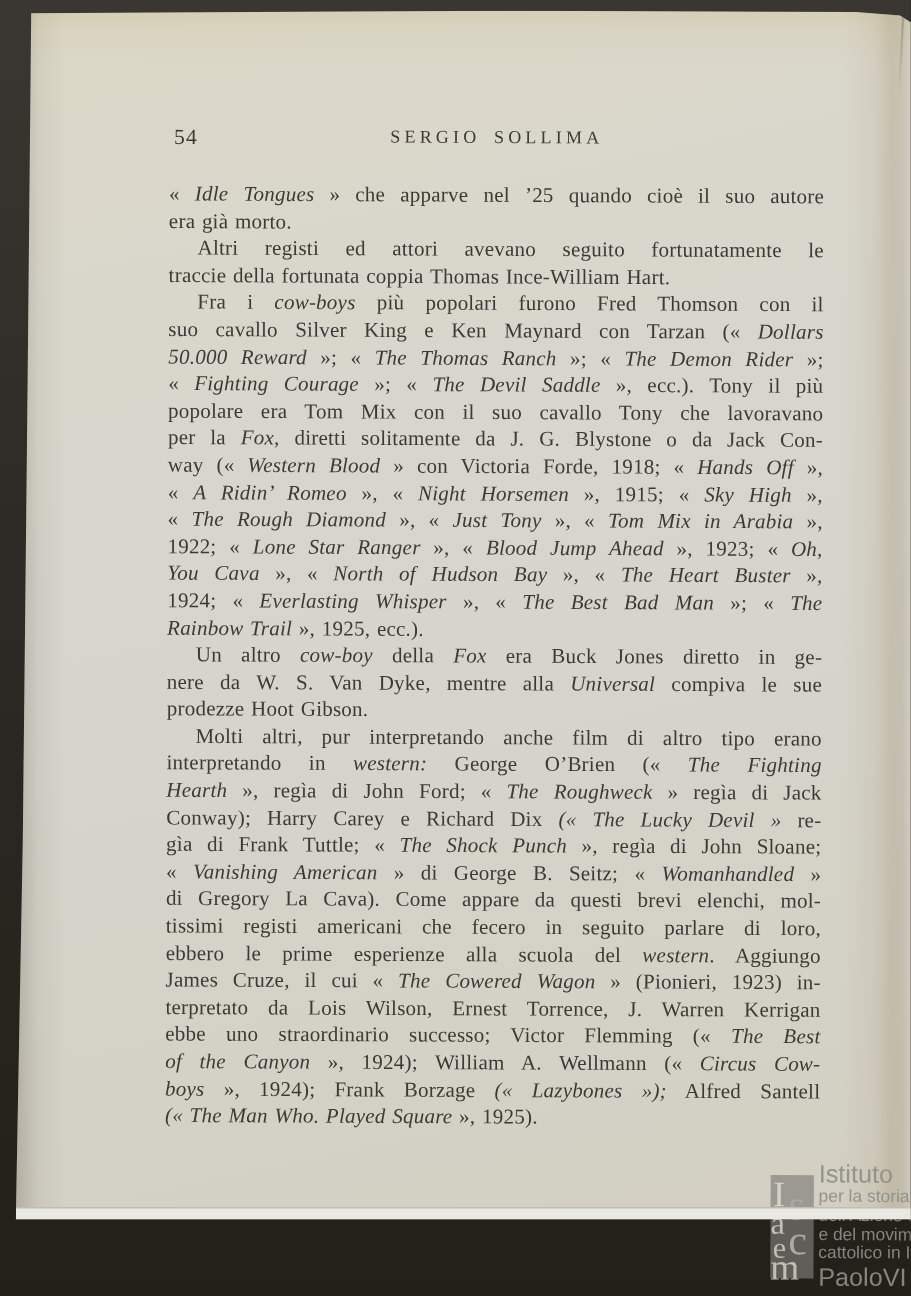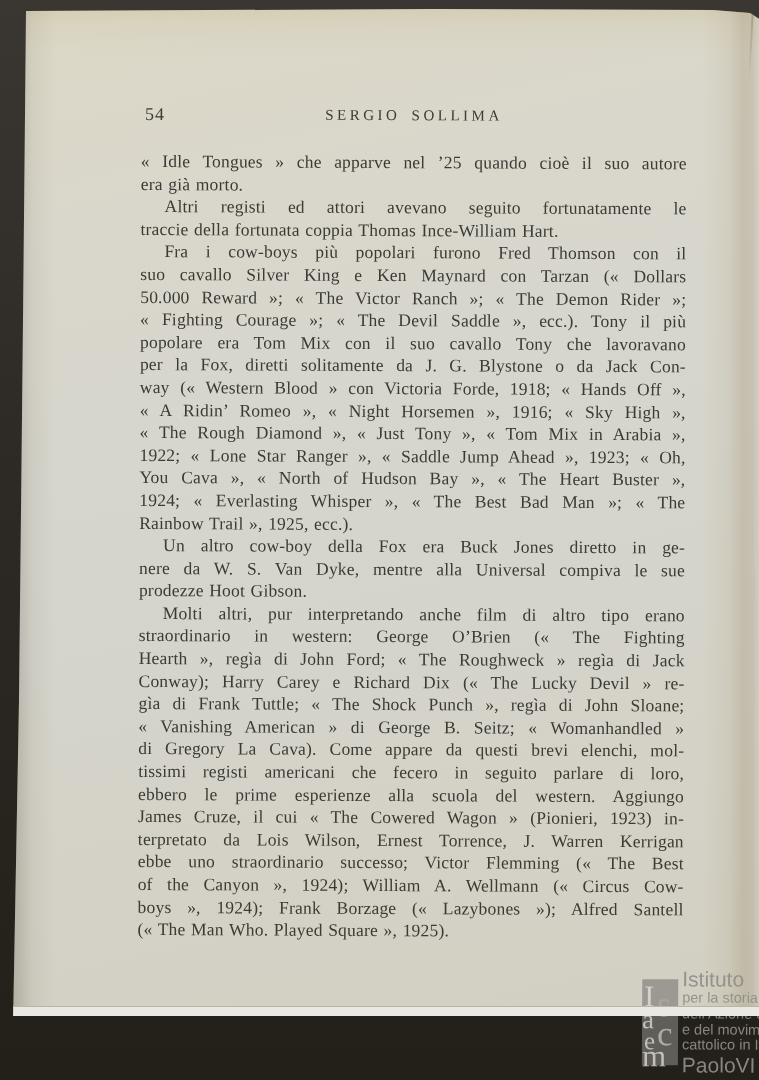--- a/index.html
+++ b/index.html
@@ -82,21 +82,21 @@
     font-size: 17.5px; line-height: 22.6px;
     letter-spacing: 0.2px; word-spacing: 1px;
   }
   .line {
     height: 22.6px;
     text-align: justify;
     text-align-last: justify;
   }
   .line.last { text-align-last: left; }
   .line.indent { text-indent: 24px; }
-  .it { }
+  .it { font-style: italic; }
   
   .watermark {
     position: absolute; left: 633px; top: 965px;
     display: flex; align-items: flex-start;
     opacity: 0.92;
     pointer-events: none;
   }
   .wm-logo {
     position: relative;
     width: 36px; height: 86px;
@@ -146,40 +146,40 @@
             <div class="line"><span>« </span><span class="it">Idle Tongues</span><span> » che apparve nel ’25 quando cioè il suo autore</span></div>
             <div class="line last"><span>era già morto.</span></div>
           </div>
           <div>
             <div class="line indent"><span>Altri registi ed attori avevano seguito fortunatamente le</span></div>
             <div class="line last"><span>traccie della fortunata coppia Thomas Ince-William Hart.</span></div>
           </div>
           <div>
             <div class="line indent"><span>Fra i </span><span class="it">cow-boys</span><span> più popolari furono Fred Thomson con il</span></div>
             <div class="line"><span>suo cavallo Silver King e Ken Maynard con Tarzan (« </span><span class="it">Dollars</span></div>
-            <div class="line"><span class="it">50.000 Reward</span><span> »; « </span><span class="it">The Victor Ranch</span><span> »; « </span><span class="it">The Demon Rider</span><span> »;</span></div>
+            <div class="line"><span class="it">50.000 Reward</span><span> »; « </span><span class="it">The Thomas Ranch</span><span> »; « </span><span class="it">The Demon Rider</span><span> »;</span></div>
             <div class="line"><span>« </span><span class="it">Fighting Courage</span><span> »; « </span><span class="it">The Devil Saddle</span><span> », ecc.). Tony il più</span></div>
             <div class="line"><span>popolare era Tom Mix con il suo cavallo Tony che lavoravano</span></div>
             <div class="line"><span>per la </span><span class="it">Fox</span><span>, diretti solitamente da J. G. Blystone o da Jack Con-</span></div>
             <div class="line"><span>way (« </span><span class="it">Western Blood</span><span> » con Victoria Forde, 1918; « </span><span class="it">Hands Off</span><span> »,</span></div>
-            <div class="line"><span>« </span><span class="it">A Ridin’ Romeo</span><span> », « </span><span class="it">Night Horsemen</span><span> », 1916; « </span><span class="it">Sky High</span><span> »,</span></div>
+            <div class="line"><span>« </span><span class="it">A Ridin’ Romeo</span><span> », « </span><span class="it">Night Horsemen</span><span> », 1915; « </span><span class="it">Sky High</span><span> »,</span></div>
             <div class="line"><span>« </span><span class="it">The Rough Diamond</span><span> », « </span><span class="it">Just Tony</span><span> », « </span><span class="it">Tom Mix in Arabia</span><span> »,</span></div>
-            <div class="line"><span>1922; « </span><span class="it">Lone Star Ranger</span><span> », « </span><span class="it">Saddle Jump Ahead</span><span> », 1923; « </span><span class="it">Oh,</span></div>
+            <div class="line"><span>1922; « </span><span class="it">Lone Star Ranger</span><span> », « </span><span class="it">Blood Jump Ahead</span><span> », 1923; « </span><span class="it">Oh,</span></div>
             <div class="line"><span class="it">You Cava</span><span> », « </span><span class="it">North of Hudson Bay</span><span> », « </span><span class="it">The Heart Buster</span><span> »,</span></div>
             <div class="line"><span>1924; « </span><span class="it">Everlasting Whisper</span><span> », « </span><span class="it">The Best Bad Man</span><span> »; « </span><span class="it">The</span></div>
             <div class="line last"><span class="it">Rainbow Trail</span><span> », 1925, ecc.).</span></div>
           </div>
           <div>
             <div class="line indent"><span>Un altro </span><span class="it">cow-boy</span><span> della </span><span class="it">Fox</span><span> era Buck Jones diretto in ge-</span></div>
             <div class="line"><span>nere da W. S. Van Dyke, mentre alla </span><span class="it">Universal</span><span> compiva le sue</span></div>
             <div class="line last"><span>prodezze Hoot Gibson.</span></div>
           </div>
           <div>
             <div class="line indent"><span>Molti altri, pur interpretando anche film di altro tipo erano</span></div>
-            <div class="line"><span>straordinario in </span><span class="it">western:</span><span> George O’Brien (« </span><span class="it">The Fighting</span></div>
+            <div class="line"><span>interpretando in </span><span class="it">western:</span><span> George O’Brien (« </span><span class="it">The Fighting</span></div>
             <div class="line"><span class="it">Hearth</span><span> », regìa di John Ford; « </span><span class="it">The Roughweck</span><span> » regìa di Jack</span></div>
             <div class="line"><span>Conway); Harry Carey e Richard Dix </span><span class="it">(« The Lucky Devil »</span><span> re-</span></div>
             <div class="line"><span>gìa di Frank Tuttle; « </span><span class="it">The Shock Punch</span><span> », regìa di John Sloane;</span></div>
             <div class="line"><span>« </span><span class="it">Vanishing American</span><span> » di George B. Seitz; « </span><span class="it">Womanhandled</span><span> »</span></div>
             <div class="line"><span>di Gregory La Cava). Come appare da questi brevi elenchi, mol-</span></div>
             <div class="line"><span>tissimi registi americani che fecero in seguito parlare di loro,</span></div>
             <div class="line"><span>ebbero le prime esperienze alla scuola del </span><span class="it">western</span><span>. Aggiungo</span></div>
             <div class="line"><span>James Cruze, il cui « </span><span class="it">The Cowered Wagon</span><span> » (Pionieri, 1923) in-</span></div>
             <div class="line"><span>terpretato da Lois Wilson, Ernest Torrence, J. Warren Kerrigan</span></div>
             <div class="line"><span>ebbe uno straordinario successo; Victor Flemming (« </span><span class="it">The Best</span></div>

